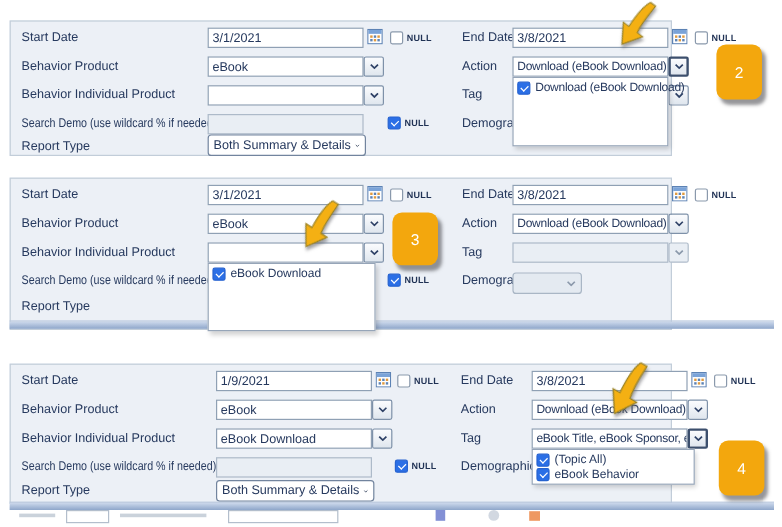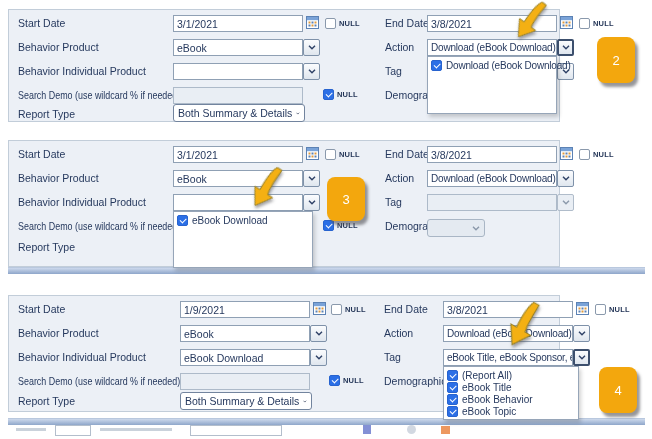--- a/index.html
+++ b/index.html
@@ -1,20 +1,20 @@
 <!DOCTYPE html>
 <html><head>
 <meta charset="utf-8">
 <style>
   html,body{margin:0;padding:0;}
   body{
     width:652px;height:439px;position:relative;overflow:hidden;
     background:#ffffff;font-family:"Liberation Sans",sans-serif;
   }
-  .panel{position:absolute;left:8px;width:552px;background:#ecf0f6;border:1px solid #c2cdd9;box-sizing:border-box;}
+  .panel{position:absolute;left:8px;width:552px;background:#ecf0f6;border:1px solid #c2cdd9;box-sizing:border-box;margin-top:8px;}
   .lbl{position:absolute;font-size:10.5px;color:#26395e;white-space:nowrap;z-index:2;}
   .lbl-long{transform:scaleX(.85);transform-origin:0 50%;}
   .fld{position:absolute;height:17px;box-sizing:border-box;background:#fff;border:1px solid #8fa0b4;
        font-size:10.5px;color:#26395e;padding:0 3px;display:flex;align-items:center;
        white-space:nowrap;overflow:hidden;z-index:2;}
   .fld.disabled{background:#e9eef4;border-color:#adbac9;}
   .tight{font-size:10px;letter-spacing:-0.2px;}
   .cmb{position:absolute;width:17px;height:17px;box-sizing:border-box;border:1px solid #7e91a9;
        background:linear-gradient(#fbfcfe,#dfe6ee);display:flex;align-items:center;justify-content:center;
        border-radius:2px;z-index:3;}
@@ -287,33 +287,25 @@
   <span class="fld tight" style="left:434px;top:53px;width:130px">eBook Title, eBook Sponsor, eBook</span>
   <span class="cmb focused" style="left:564px;top:53px">
       <svg width="8" height="5" viewBox="0 0 8 5">
         <path d="M1 .8 4 3.8 7 .8" fill="none" stroke="#2e4166" stroke-width="1.4"></path>
       </svg>
     </span>
 
   <div class="dd" style="left:434px;top:70px;width:136px">
     <div class="ddi">
       <span class="cb checked"></span>
-      <span>(Report All)</span>
-    </div>
-    <div class="ddi">
-      <span class="cb checked"></span>
-      <span>eBook Title</span>
+      <span>(Topic All)</span>
     </div>
     <div class="ddi">
       <span class="cb checked"></span>
       <span>eBook Behavior</span>
-    </div>
-    <div class="ddi">
-      <span class="cb checked"></span>
-      <span>eBook Topic</span>
     </div>
   </div>
 
   <span class="lbl lbl-long" style="left:9px;top:79px">Search Demo (use wildcard % if needed)</span>
   <span class="fld disabled" style="left:171px;top:77px;width:130px"></span>
   <span class="cb checked" style="left:320px;top:79px"></span>
   <span class="nul" style="left:334px;top:80px">NULL</span>
   <span class="lbl" style="left:375px;top:79px">Demographic</span>
 
   <span class="lbl" style="left:9px;top:99px">Report Type</span>

